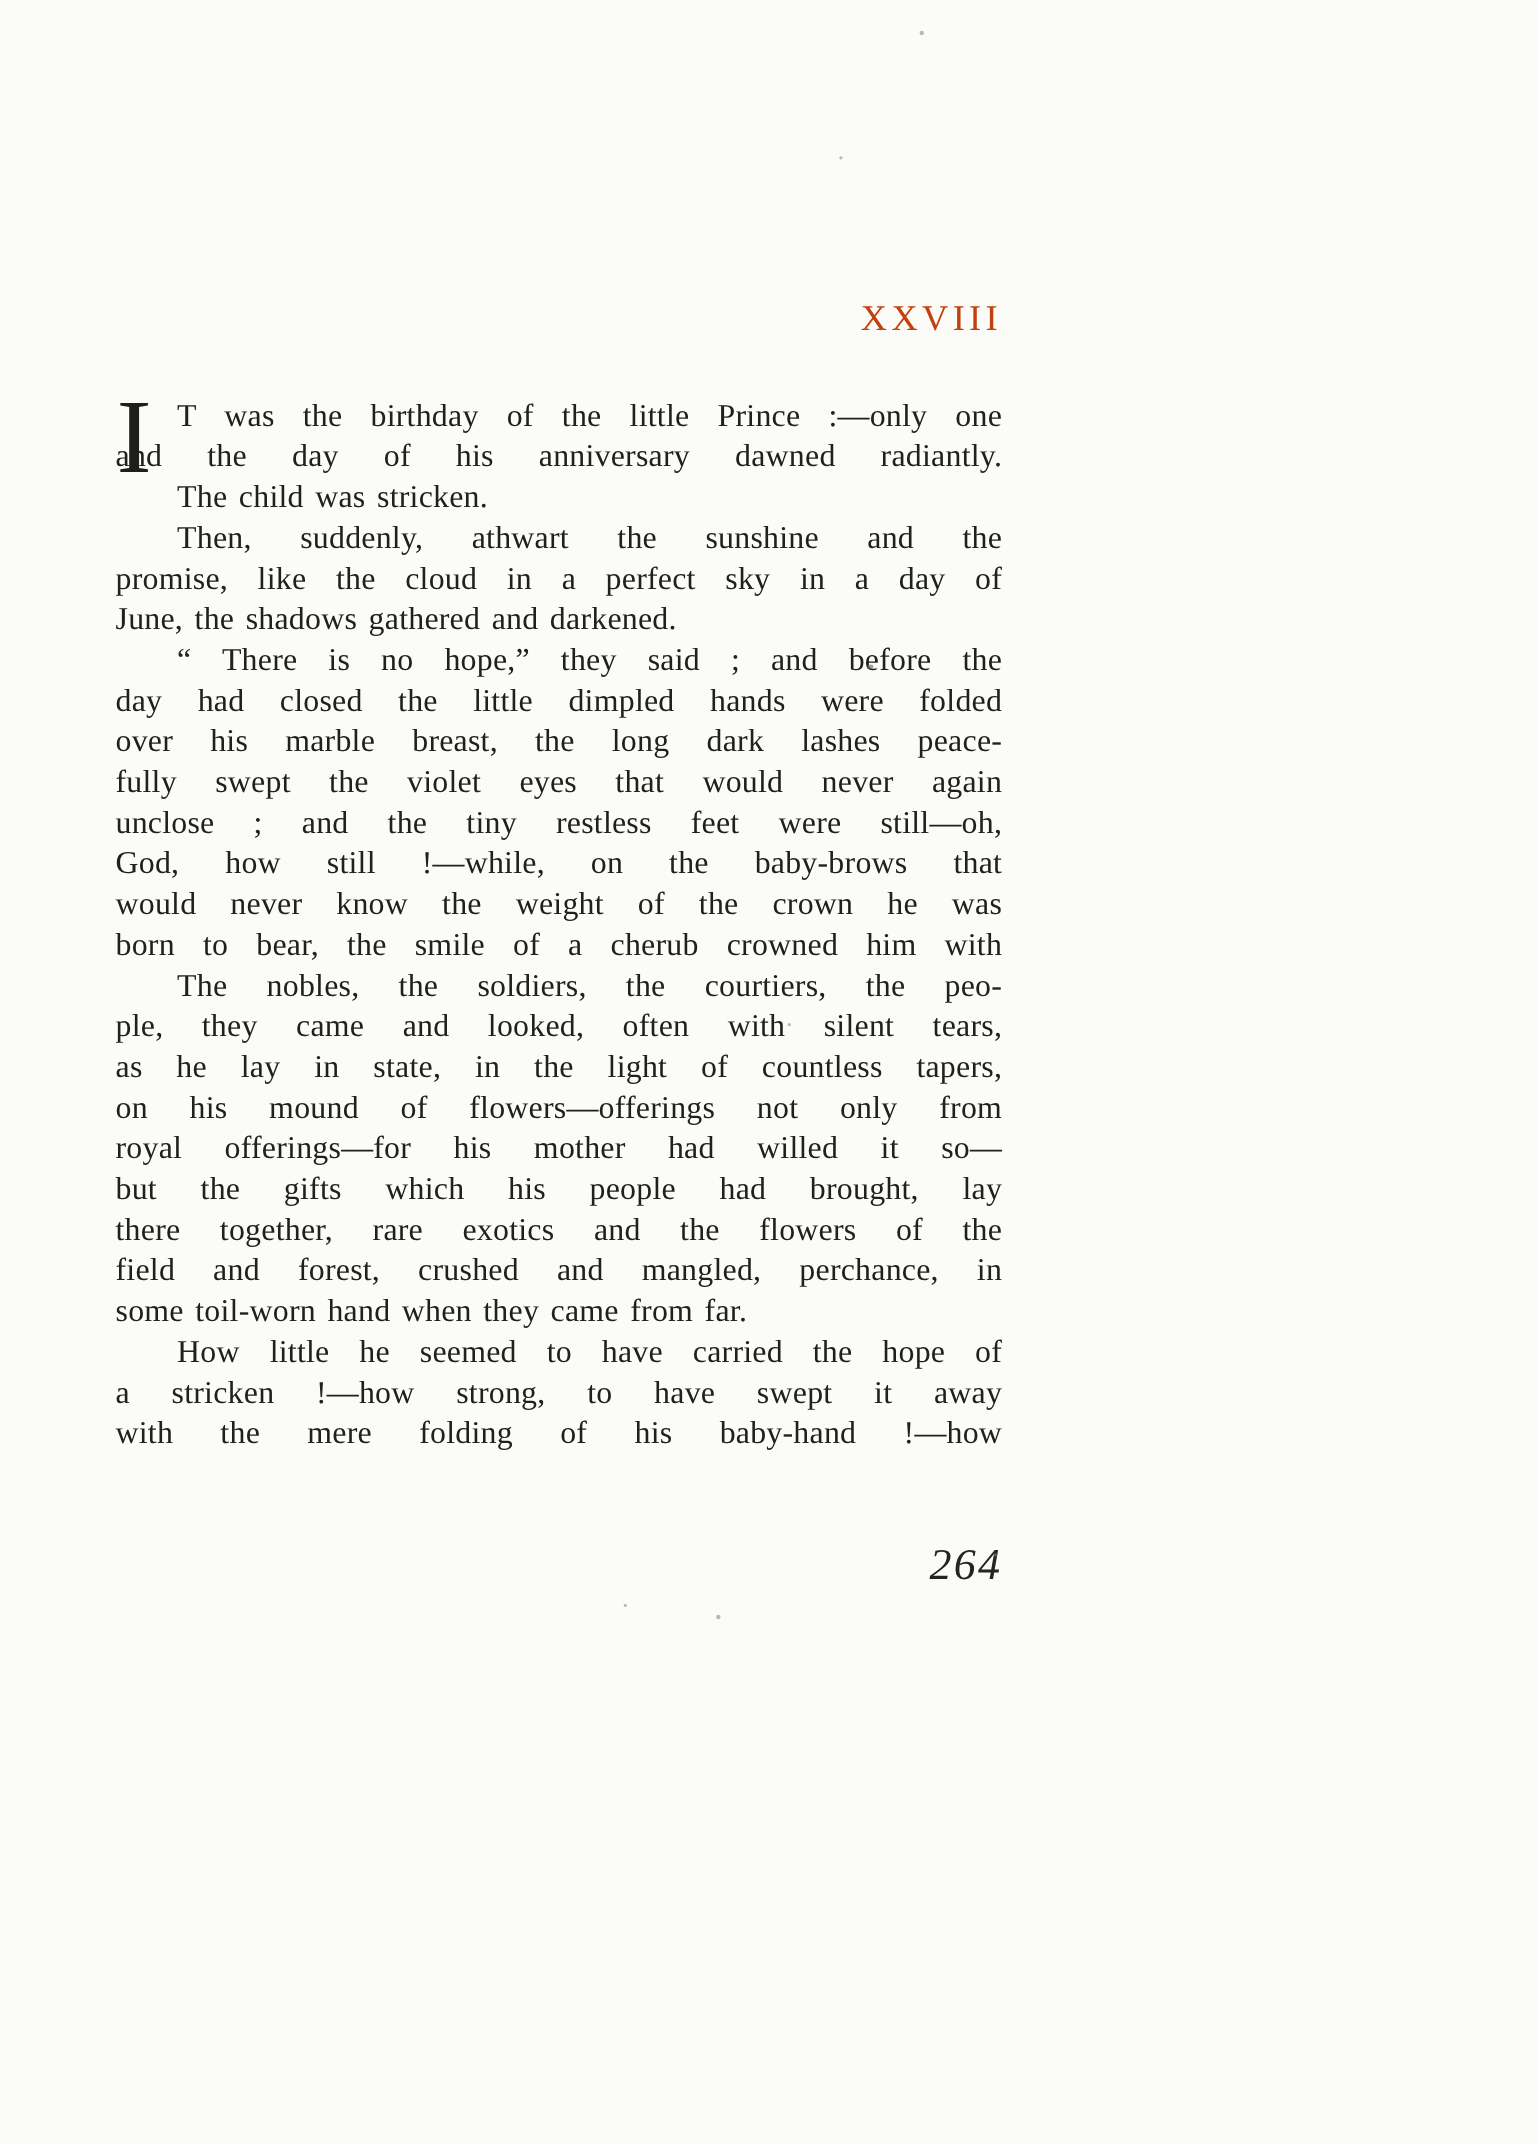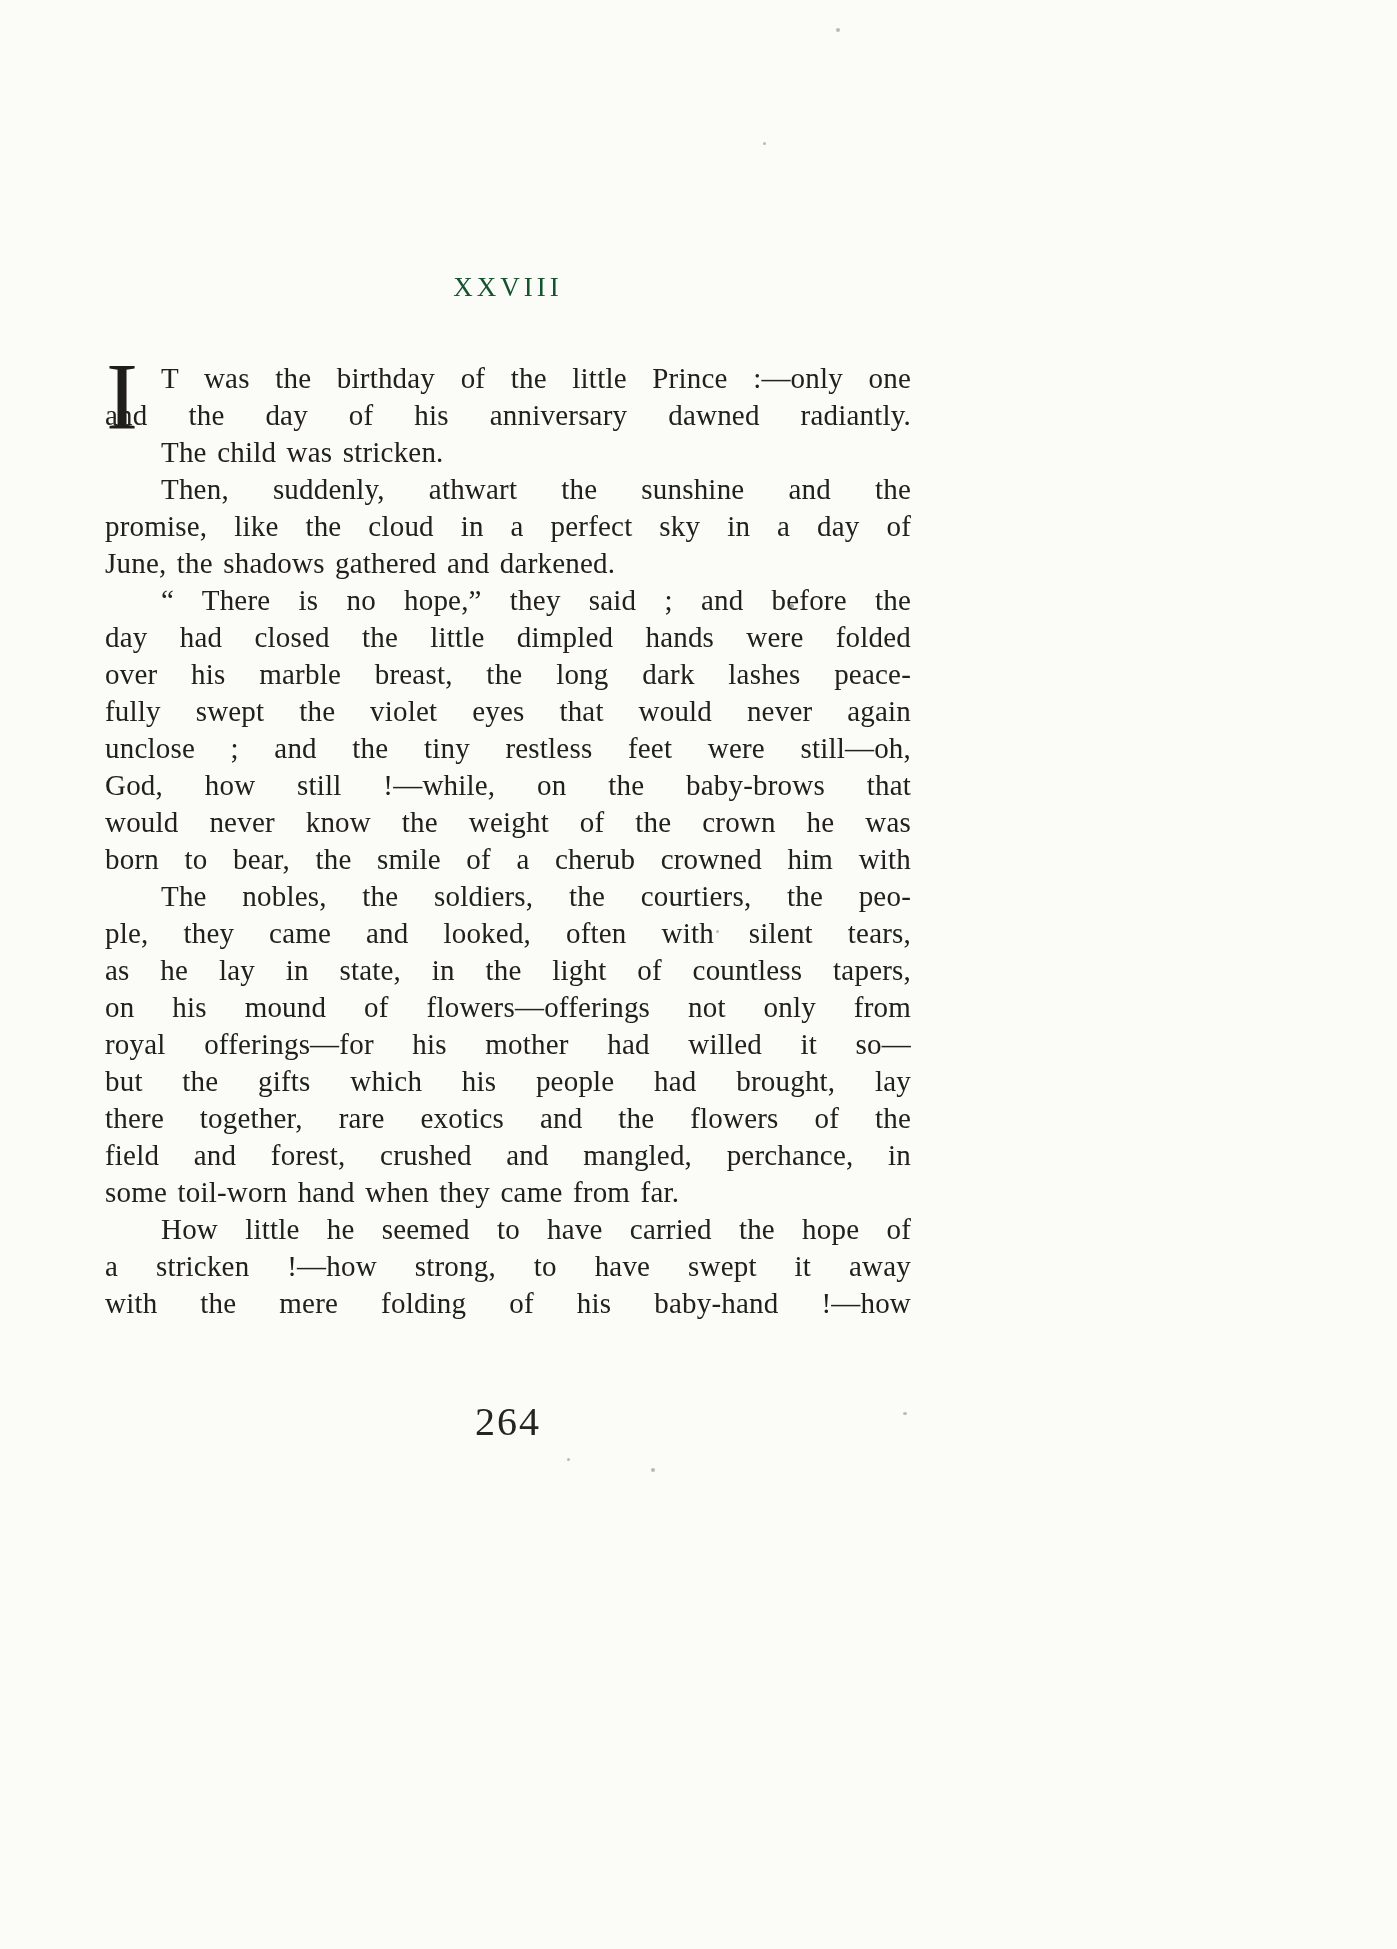--- a/index.html
+++ b/index.html
@@ -10,24 +10,24 @@
     top: 0; left: 0;
     width: 1397px; height: 1949px;
     background: #fbfbf8;
     color: #22201d;
     font-family: "Liberation Serif", "DejaVu Serif", serif;
     overflow: hidden;
   }
   .chapter-heading {
     position: absolute;
     top: 272px; left: 105px; width: 806px;
-    text-align: center;
-    font-size: 27px;
+    text-align: right;
+    font-size: 33px;
     letter-spacing: 4px;
-    color: #14532d;
+    color: #c2410c;
   }
   .text-block {
     position: absolute;
     top: 360px; left: 105px; width: 806px;
     font-size: 29px;
     line-height: 37px;
     letter-spacing: 0.2px;
   }
   .para { position: relative; }
   .line {
@@ -44,21 +44,22 @@
   .dropcap {
     position: absolute;
     left: 1px; top: -19px;
     font-size: 96px;
     line-height: normal;
     color: #201e1a;
   }
   .page-number {
     position: absolute;
     top: 1398px; left: 105px; width: 806px;
-    text-align: center;
+    text-align: right;
+    font-style: italic;
     font-size: 40px;
     letter-spacing: 2px;
     color: #26241f;
   }
   .speck {
     position: absolute;
     background: #85837c;
     border-radius: 50%;
     opacity: 0.55;
   }

